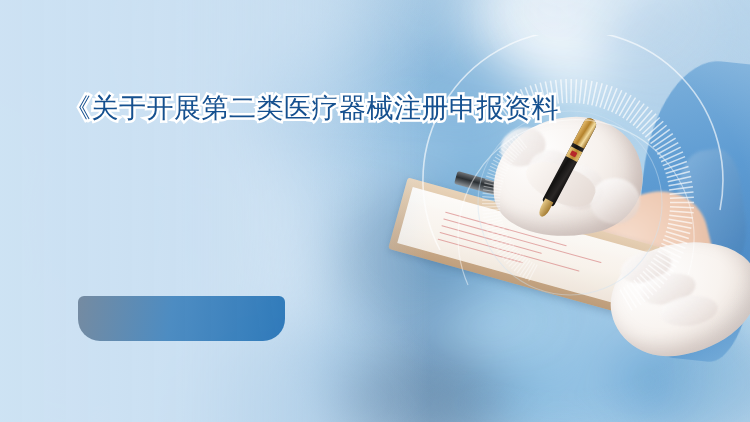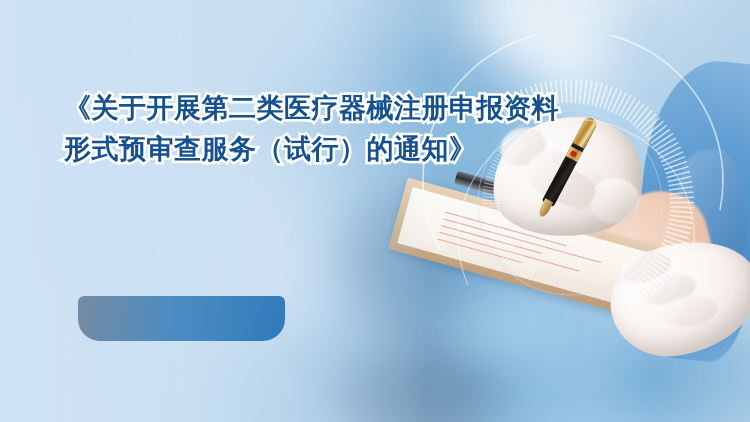--- a/index.html
+++ b/index.html
@@ -271,21 +271,21 @@
   
   .title-block {
     position: absolute;
     left: 64px;
     top: 88px;
     width: 480px;
   }
   .title-line {
     font-size: 27px;
     line-height: 41px;
-    font-weight: bold;
+    font-weight: normal;
     color: #15508f;
     letter-spacing: .5px;
     white-space: nowrap;
     -webkit-text-stroke: 5px #ffffff;
     paint-order: stroke fill;
     text-shadow:
       0 0 3px rgba(255,255,255,.95),
       0 1px 2px rgba(255,255,255,.9);
   }
   .title-line-2 { padding-left: 0px; }
@@ -530,18 +530,17 @@
         <line x1="104.74" y1="114.60" x2="93.11" y2="100.87"></line>
         <line x1="106.90" y1="112.84" x2="95.82" y2="98.66"></line>
       </g>
   </svg>
 
   <div class="dof"></div>
   <div class="haze-left"></div>
 
   <div class="title-block">
     <div class="title-line title-line-1">《关于开展第二类医疗器械注册申报资料</div>
-    <div class="title-line title-line-2">形式预审查服务（试行）的通知》</div>
   </div>
 
   <div class="cta-shadow"></div>
 
 </div>
 
 </body></html>

